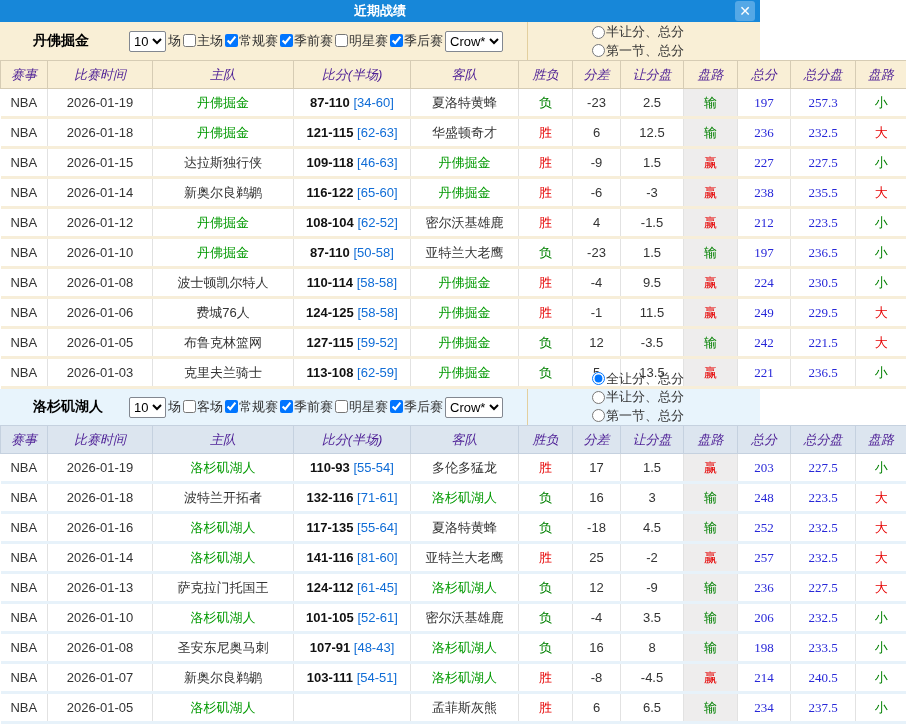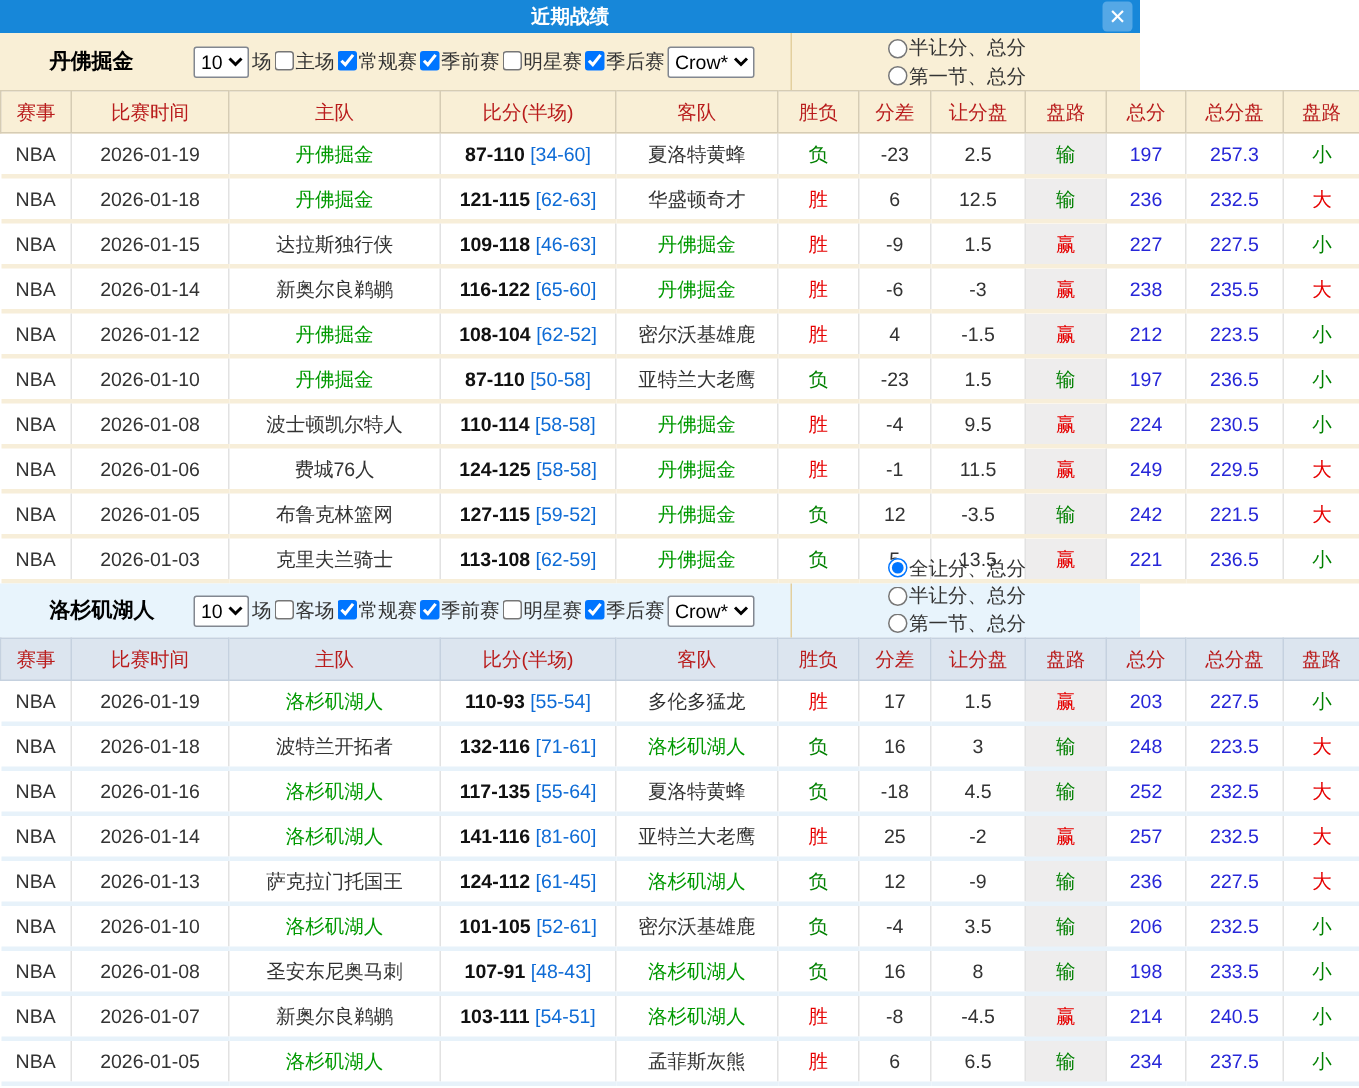--- a/index.html
+++ b/index.html
@@ -22,32 +22,32 @@
   .sec2 .filter-right{border-left:1px solid #e3cf9e;}
   .team-name{margin-left:33px;width:94px;font-weight:bold;font-size:14px;color:#000;}
   select{font-size:13px;height:21px;border:1px solid #828790;background:#fff;border-radius:2px;
     margin:0 2px;font-family:"Liberation Sans","DejaVu Sans",sans-serif;}
   .cb,.rd{display:inline-flex;align-items:center;white-space:nowrap;}
   .cb input,.rd input{margin:0 1px 0 2px;width:13px;height:13px;}
   .rd{margin-right:2px;}
 
   
   table{width:906px;table-layout:fixed;border-collapse:collapse;text-align:center;font-size:13px;}
-  th{height:25px;font-weight:normal;color:#b91c1c;}
+  th{height:25px;font-weight:normal;color:#4c1d95;font-style:italic;}
   .sec1 th{background:#f9efd6;border:1px solid #d6ccb4;}
   .sec2 th{background:#dce5ef;border:1px solid #c5d1df;}
   td{height:25px;color:#333;border-right:1px solid #e2e2e2;overflow:hidden;white-space:nowrap;}
   .sec1 td{border-bottom:3px solid #f7eed9;}
   .sec2 td{border-bottom:3px solid #e7f2fa;}
   td:last-child{border-right:none;}
 
   .team-focus{color:#009900;}
   .c-red{color:#e60000;}
   .c-green{color:#008000;}
-  .val-blue{color:#2727d8;}
+  .val-blue{color:#2727d8;font-family:Liberation Serif, serif;}
   .score{font-weight:bold;color:#111;}
   .half{color:#0f6cd6;}
   .shade{background:#eeeded;}
 
   .summary{height:23px;padding-top:3px;text-align:center;font-size:13px;color:#222;background:#fff;}
 </style>
 </head>
 <body>
 
 <div class="modal">

